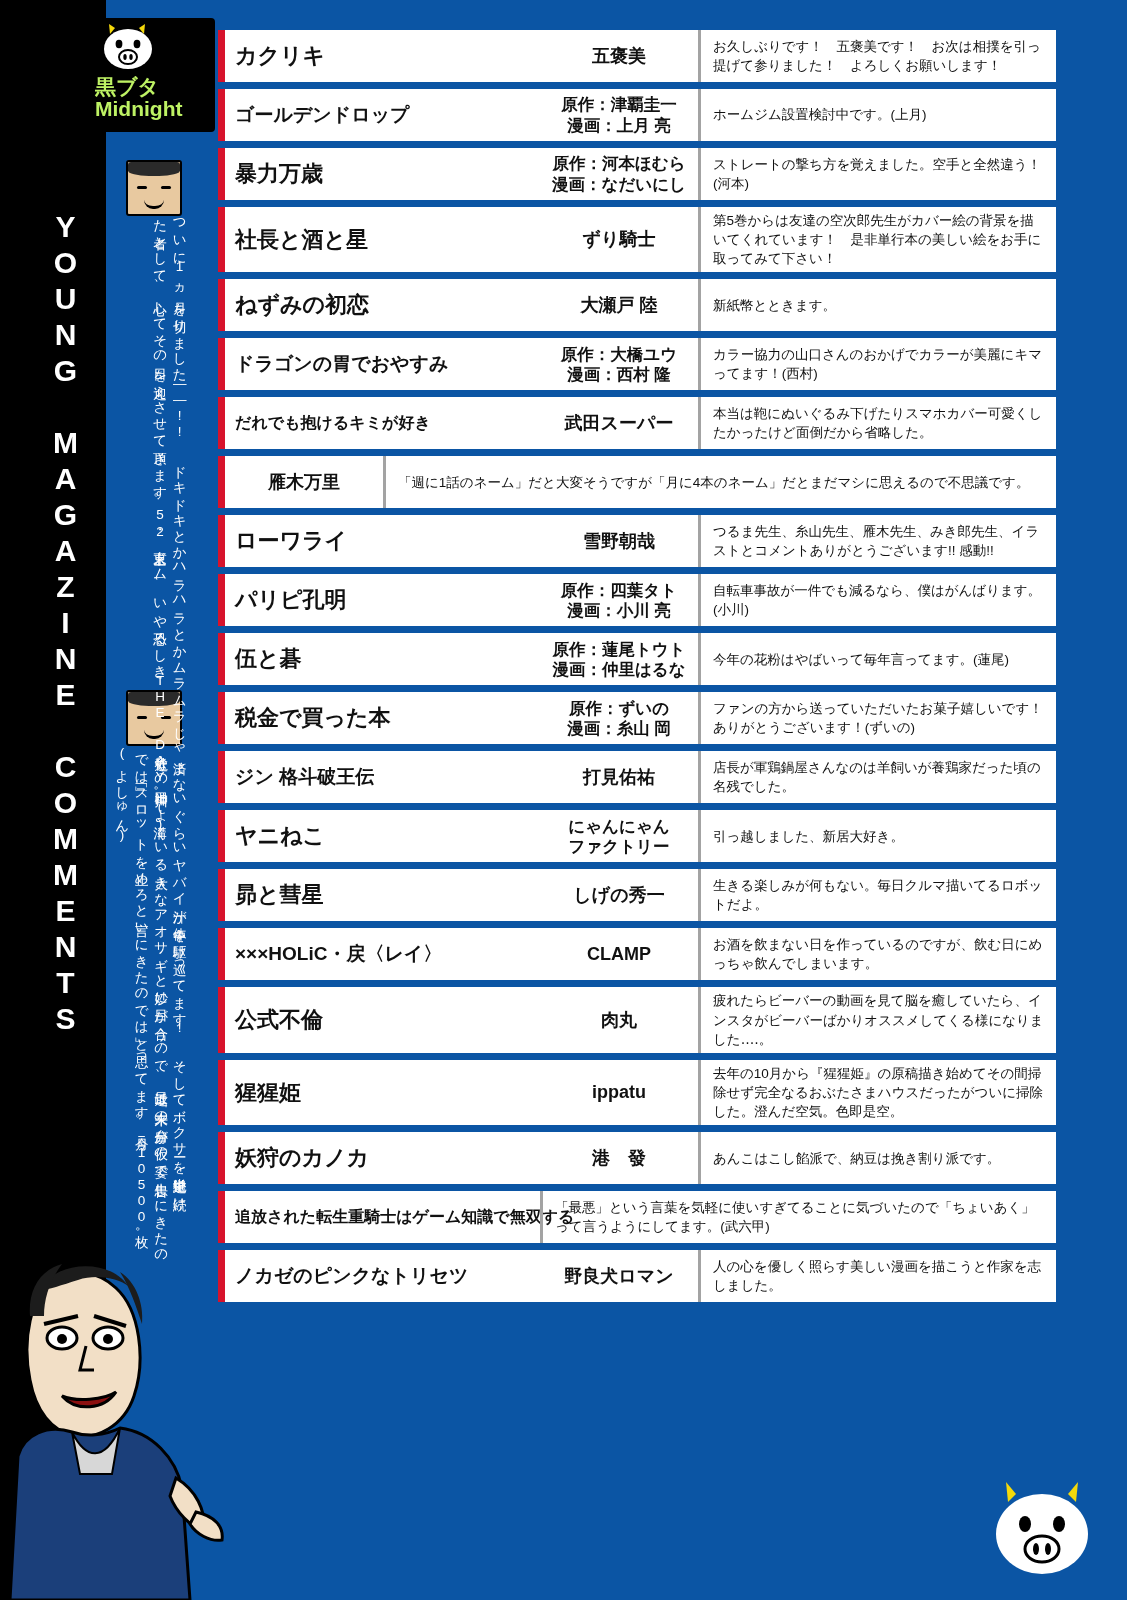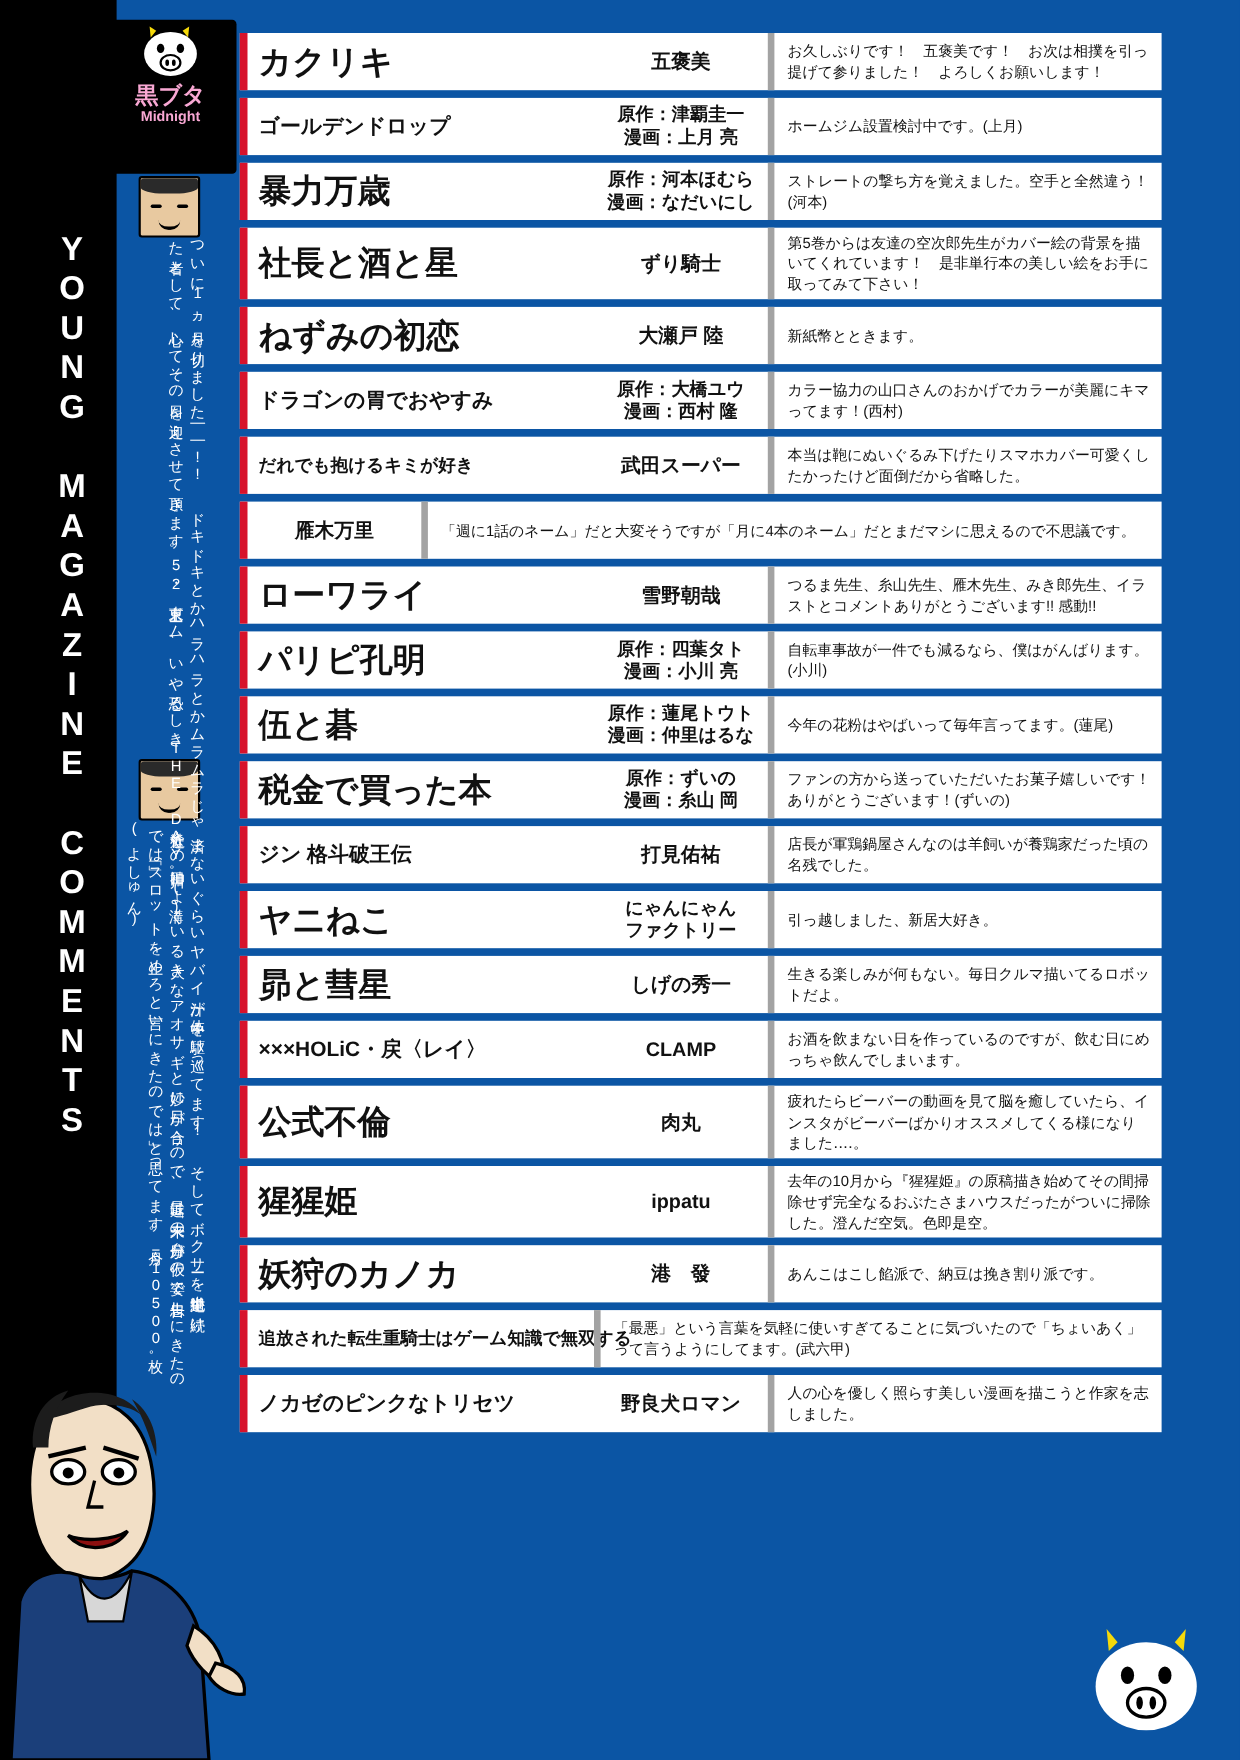--- a/index.html
+++ b/index.html
@@ -13,26 +13,26 @@
     position:absolute;left:0;top:0;width:106px;height:1600px;background:#000;
   }
   .spine-title{
     position:absolute;left:40px;top:210px;width:40px;height:920px;
     color:#fff;font-weight:bold;font-size:30px;letter-spacing:3px;
     writing-mode:vertical-rl;text-orientation:upright;
     line-height:1;
   }
   
   .logo-badge{
-    position:absolute;left:95px;top:18px;width:120px;height:140px;
-    background:#000;border-radius:4px;text-align:center;color:#f9a8d4;
+    position:absolute;left:95px;top:18px;width:120px;height:114px;
+    background:#000;border-radius:4px;color:#bef264;
   }
   .logo-badge .pig{ margin-top:4px; }
   .logo-badge .lbl1{font-size:21px;font-weight:bold;line-height:1.05;}
-  .logo-badge .lbl2{font-size:13px;font-weight:bold;line-height:1.05;}
+  .logo-badge .lbl2{font-size:21px;font-weight:bold;line-height:1.05;}
   
   .vcol{
     position:absolute;color:#fff;font-size:13.5px;line-height:1.45;
     writing-mode:vertical-rl;text-orientation:upright;
     letter-spacing:1px;
   }
   .vcol.c1{ left:150px; top:210px; height:1010px; }
   .vcol.c2{ left:112px; top:745px; height:520px; }
   .face{
     position:absolute;width:52px;height:52px;border-radius:3px;
@@ -47,35 +47,35 @@
   
   .table{
     position:absolute;left:218px;top:30px;width:838px;
   }
   .row{
     display:flex;align-items:stretch;background:#fff;margin-bottom:7px;
     border-left:7px solid #d7132c;min-height:52px;
   }
   .col-title{
     width:305px;display:flex;align-items:center;padding-left:10px;
-    font-size:30px;font-weight:bold;color:#111;letter-spacing:0px;
+    font-size:22px;font-weight:bold;color:#111;letter-spacing:0px;
     white-space:nowrap;
   }
   .col-title.small{font-size:19px;}
   .col-title.xsmall{font-size:16px;}
   .col-author{
     width:150px;display:flex;flex-direction:column;justify-content:center;
     font-size:16.5px;font-weight:bold;color:#111;line-height:1.25;text-align:center;
     padding:0 4px;
   }
   .col-author .one{font-size:18px;}
   .col-comment{
     flex:1;display:flex;align-items:center;padding:4px 10px 4px 12px;
     font-size:13.5px;color:#111;line-height:1.42;
-    border-left:6px solid #a3a3a3;
+    border-left:3px solid #a3a3a3;
   }
   
   .footer{position:absolute;left:0;bottom:0;width:1127px;height:175px;}
   
   .pig-big{position:absolute;right:25px;bottom:15px;}
   
   .kaiji{position:absolute;left:0;bottom:0;width:230px;height:380px;}
 </style>
 </head>
 <body>

